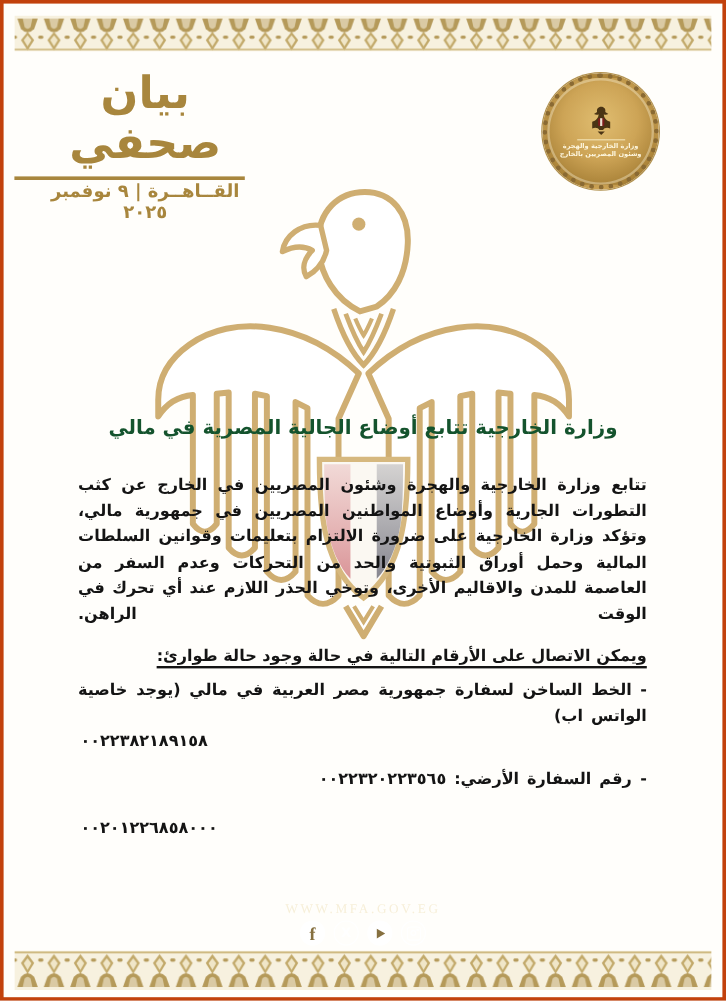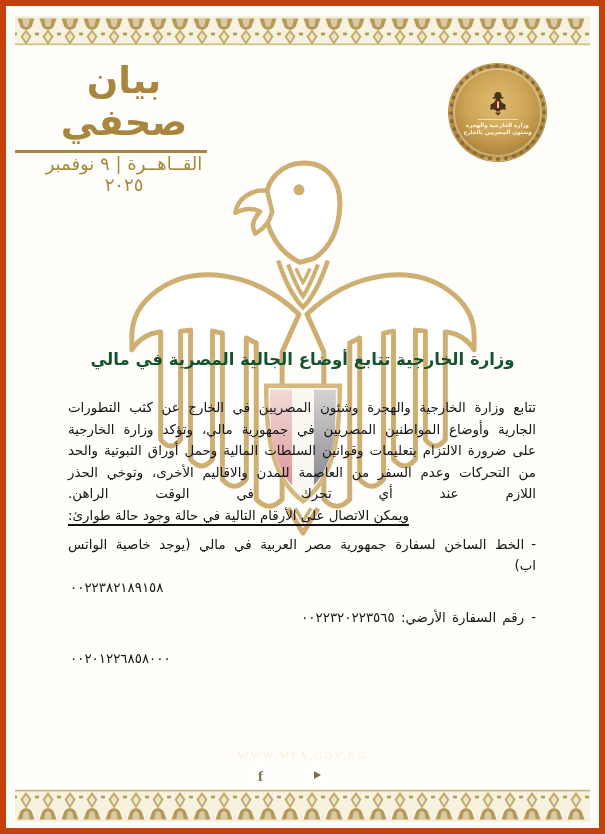--- a/index.html
+++ b/index.html
@@ -1,50 +1,50 @@
 <!DOCTYPE html>
 <html lang="ar"><head>
 <meta charset="utf-8">
 <style>
   html,body{margin:0;padding:0;background:#e8e8e8;}
   .page{
     position:relative;width:605px;height:834px;margin:0 auto;
-    background:#fffefb;border:6px solid #c2410c;box-sizing:border-box;overflow:hidden;
+    background:#fffefb;border:3px solid #c2410c;box-sizing:border-box;overflow:hidden;
     font-family:"DejaVu Sans","Liberation Sans",sans-serif;
   }
   
   .band{position:absolute;left:9px;right:9px;height:30px;}
   .band-top{top:10px;}
   .band-bottom{bottom:6px;height:33px;}
   .band svg{display:block;width:100%;height:100%;}
   
   .press-block{position:absolute;top:54px;left:22px;width:192px;text-align:center;color:#a8863d;}
   .press-title{font-size:37px;font-weight:bold;line-height:42px;letter-spacing:-1px;}
-  .press-date{margin-top:9px;font-size:18px;font-weight:normal;}
+  .press-date{margin-top:9px;font-size:15px;font-weight:bold;}
   .gold-rule{position:absolute;top:144px;left:9px;width:192px;height:2.5px;background:#a8863d;}
   .seal{
     position:absolute;top:58px;right:53px;width:97px;height:97px;border-radius:50%;
     background:radial-gradient(circle at 50% 40%, #e0bd70 0%, #cda456 45%, #a98238 78%, #8f6c30 100%);
     border:4px dotted #8a6a33;box-sizing:border-box;
     box-shadow:0 0 0 1px #b1914f, inset 0 0 0 2px rgba(255,248,225,.35);
     display:flex;flex-direction:column;align-items:center;justify-content:center;
   }
   .seal-eagle{margin-top:2px;}
   .seal-line{font-size:5.5px;line-height:7px;color:#fdf6de;font-weight:bold;white-space:nowrap;}
   .seal-divider{width:40px;height:1px;background:#f0dfae;margin:2px 0;}
   
   .watermark{position:absolute;top:146px;left:50%;transform:translateX(-50%);
     width:398px;height:400px;z-index:0;}
   
   .doc-title{position:absolute;top:344px;left:40px;right:40px;text-align:center;
     font-size:16.5px;font-weight:bold;color:#14532d;z-index:2;}
   .content{position:absolute;top:391px;left:62px;right:63px;z-index:2;direction:rtl;
-    color:#141414;font-weight:normal;font-size:13.4px;line-height:21.6px;}
+    color:#141414;font-weight:bold;font-size:13.4px;line-height:21.6px;}
   .para{text-align:justify;text-align-last:justify;word-spacing:1.5px;}
-  .contact-heading{text-align:left;
+  .contact-heading{margin-top:13px;text-align:right;
     text-decoration:underline;text-decoration-thickness:1.5px;text-underline-offset:4px;}
   .contact-list{margin-top:7px;}
   .list-item{text-align:justify;word-spacing:2px;}
   .list-item .dash{margin-left:7px;}
   .num-line{text-align:left;padding-left:2px;padding-right:78px;direction:rtl;
     letter-spacing:2.5px;margin-bottom:9px;}
   .closing{margin-top:14px;}
   
   .footer-bar{position:absolute;left:9px;right:9px;bottom:39px;height:44px;
     background:linear-gradient(90deg,#d3a85c 0%,#a5884c 22%,#857040 48%,#8d7644 62%,#b0915 5 78%,#ab8e52 84%,#9c8148 100%);

